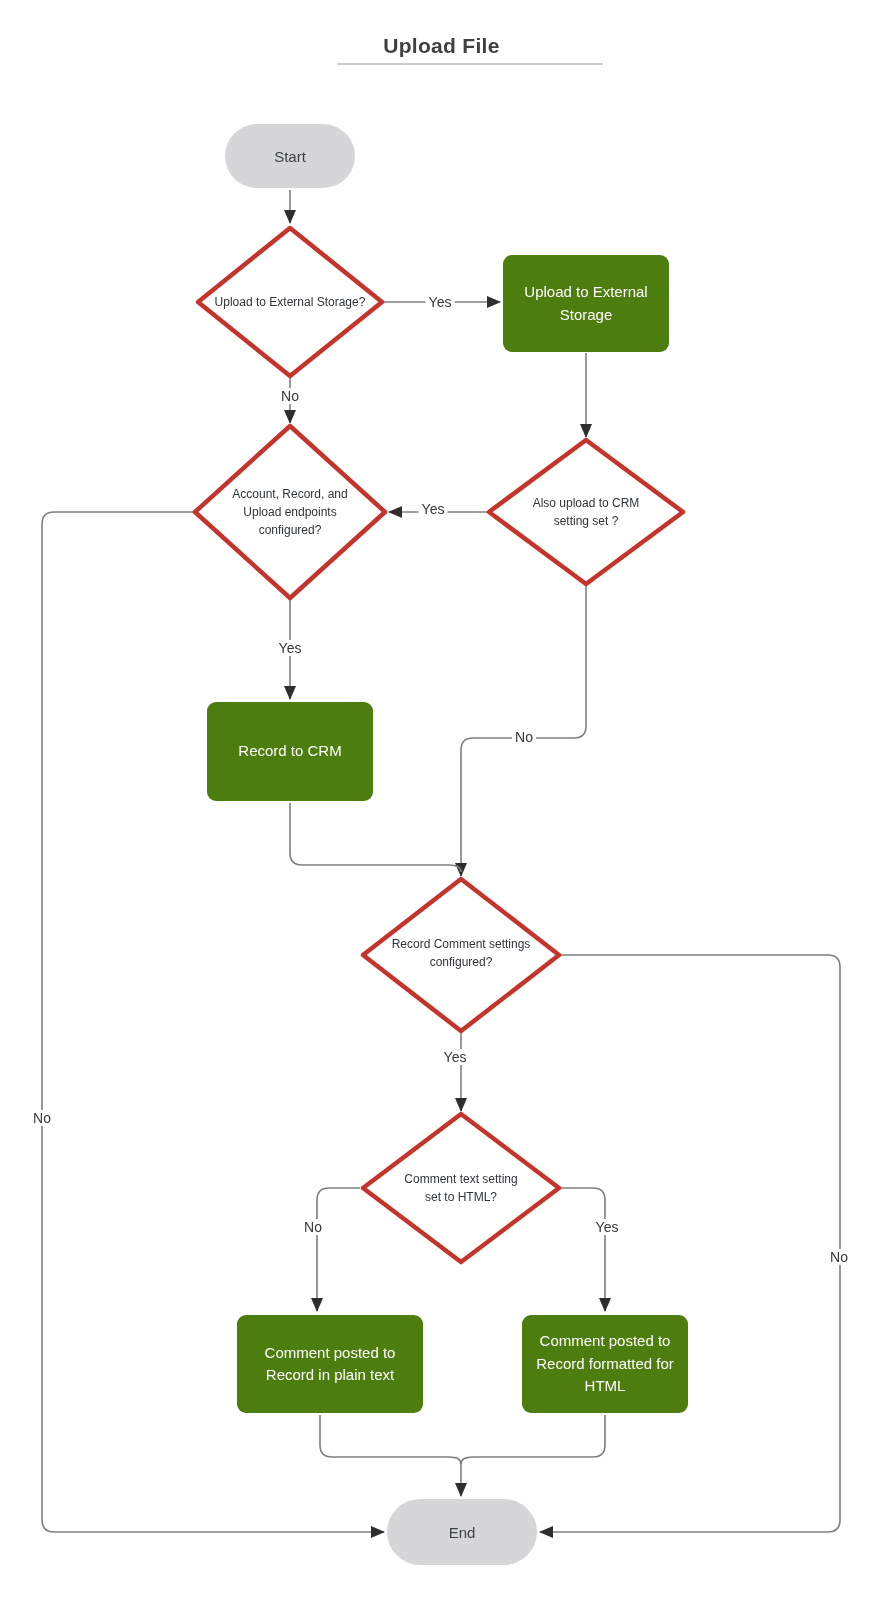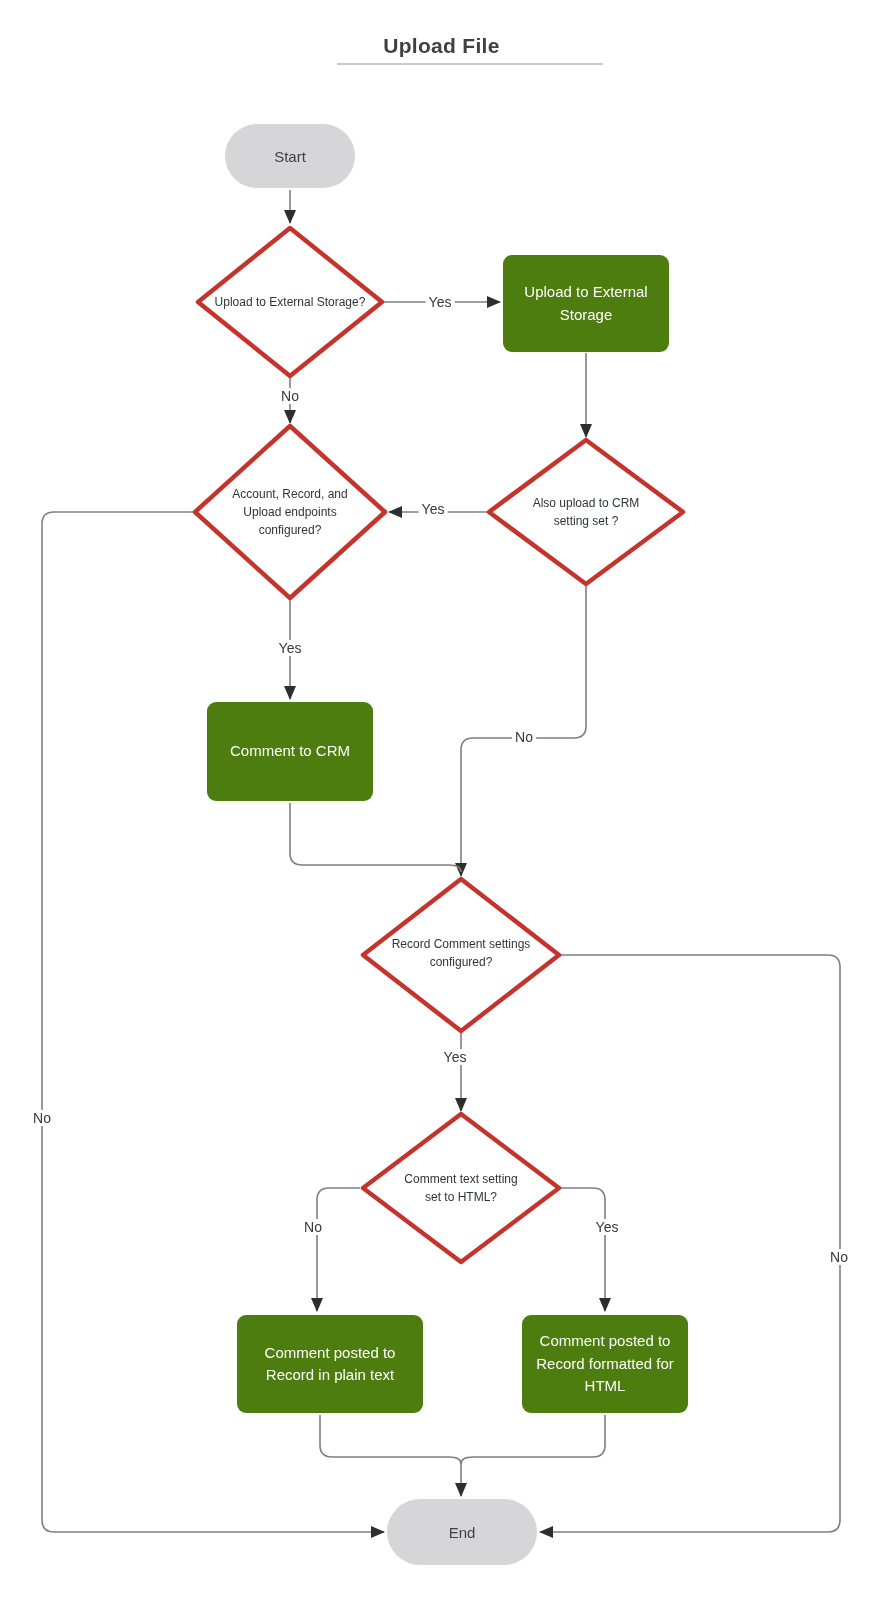--- a/index.html
+++ b/index.html
@@ -69,21 +69,21 @@
 
   <div class="node terminal" style="left:225px;top:124px;width:130px;height:64px;">
     <span>Start</span>
   </div>
 
   <div class="node process" style="left:503px;top:255px;width:166px;height:97px;">
     <span>Upload to External Storage</span>
   </div>
 
   <div class="node process" style="left:207px;top:702px;width:166px;height:99px;">
-    <span>Comment to CRM</span>
+    <span>Record to CRM</span>
   </div>
 
   <div class="node process" style="left:237px;top:1315px;width:186px;height:98px;">
     <span>Comment posted to Record in plain text</span>
   </div>
 
   <div class="node process" style="left:522px;top:1315px;width:166px;height:98px;justify-content:flex-end;">
     <span>Comment posted to Record formatted for HTML</span>
   </div>
 

